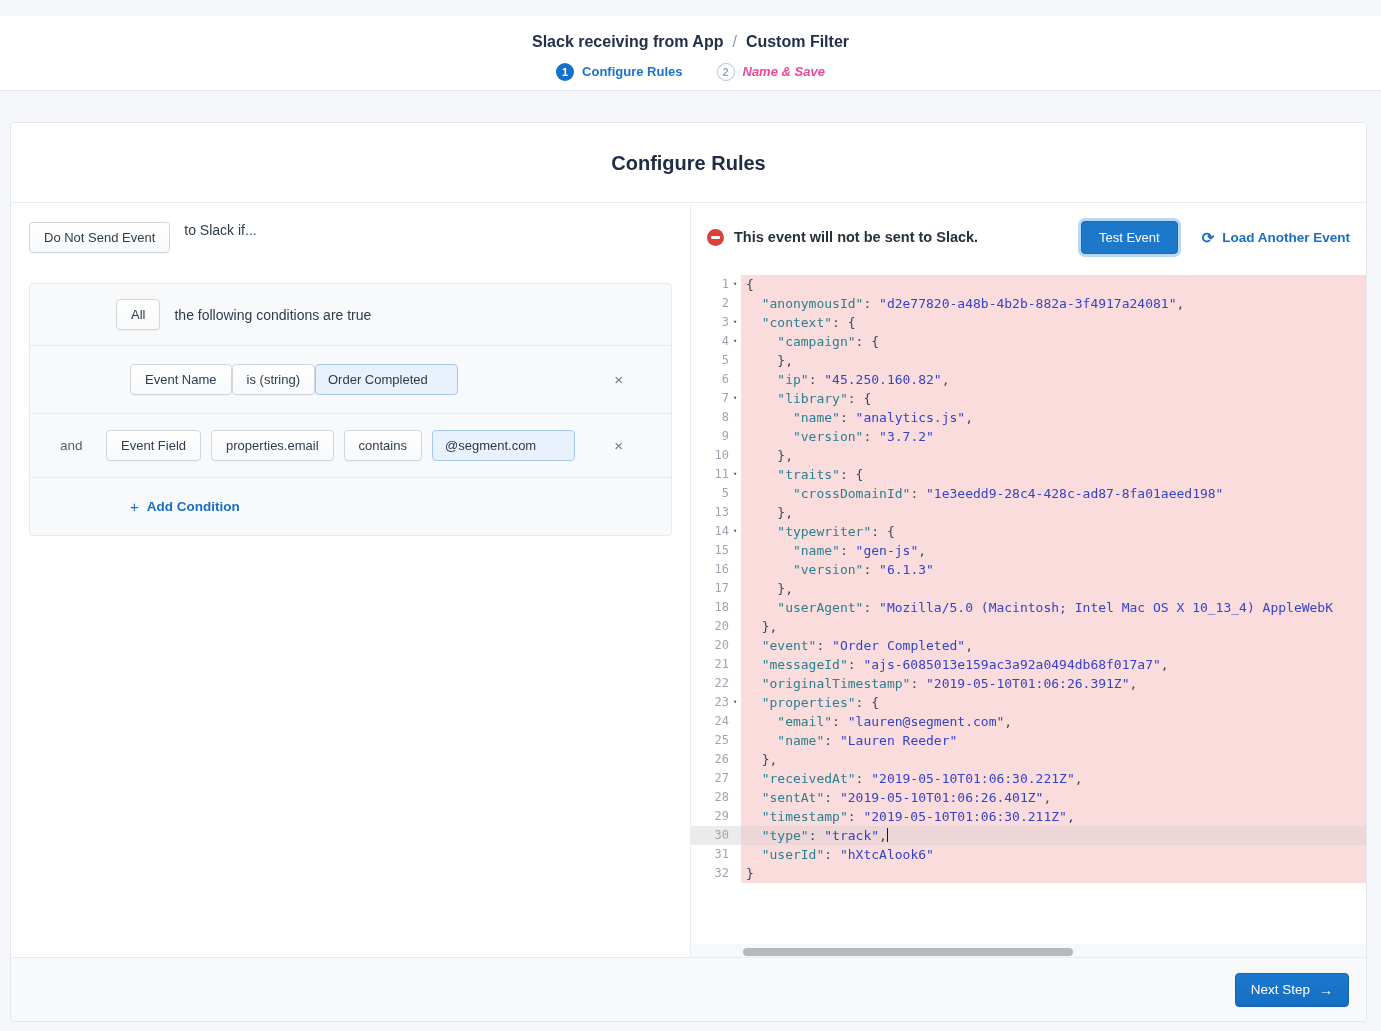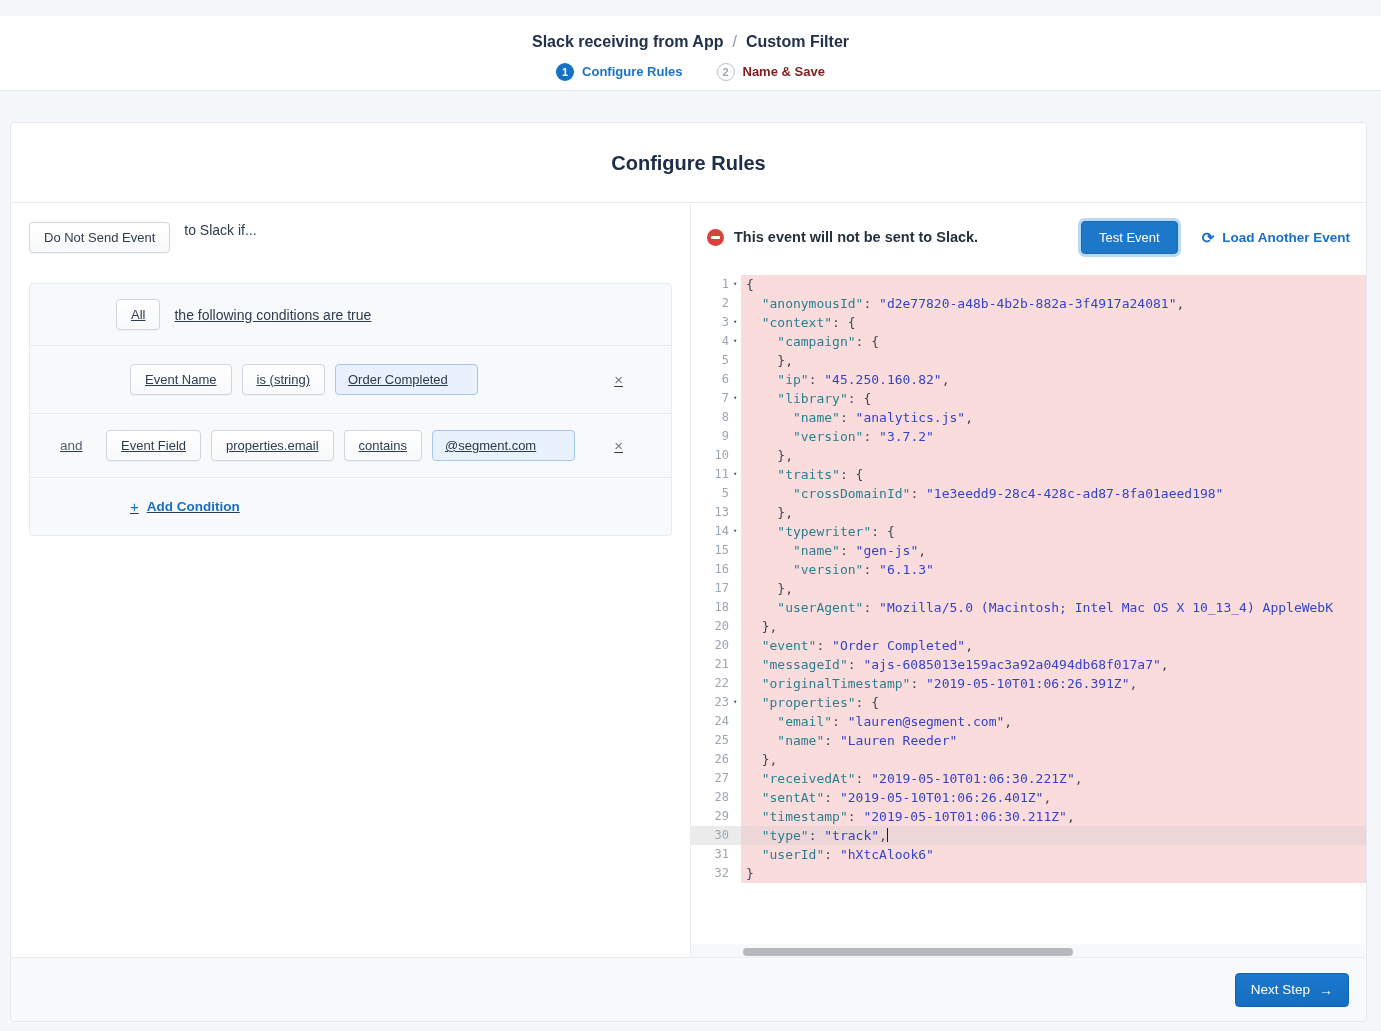--- a/index.html
+++ b/index.html
@@ -30,21 +30,21 @@
   .step { display:flex; align-items:center; gap:8px; cursor:default; }
   .step-circle {
     width:18px; height:18px; border-radius:50%;
     display:flex; align-items:center; justify-content:center;
     font-size:11px; font-weight:bold;
   }
   .step.active .step-circle { background:#1470c8; color:#fff; }
   .step.inactive .step-circle { background:#fff; border:1px solid #b9c2cc; color:#9ba6b2; }
   .step-label { font-size:13px; font-weight:bold; }
   .step.active .step-label { color:#1973c8; }
-  .step.inactive .step-label { color:#7f1d1d; }
+  .step.inactive .step-label { color:#ec4899;font-style:italic; }
 
   
   .card {
     position:absolute; left:10px; top:122px; width:1357px; height:900px;
     background:#fff; border:1px solid #e4e8ee; border-radius:4px;
   }
   .card-title {
     height:80px; line-height:80px; text-align:center;
     border-bottom:1px solid #e8ebef;
     font-size:20px; font-weight:600; color:#202e45;
@@ -61,27 +61,27 @@
     background:linear-gradient(#ffffff,#f8f9fa);
     border:1px solid #cfd6dd; border-radius:4px;
     padding:7px 14px; font-size:13px; color:#2e3c4e;
     box-shadow:0 1px 1px rgba(0,0,0,.04);
     cursor:pointer; white-space:nowrap;
   }
   .action-suffix { font-size:14px; color:#2e3c4e; }
 
   .cond-group {
     margin:30px 18px 17px; background:#f8f9fb;
-    border:1px solid #e7ebef; border-radius:4px;text-decoration:underline;
+    border:1px solid #e7ebef; border-radius:4px;
   }
   .cond-row { display:flex; align-items:center; border-bottom:1px solid #e7ebef; }
   .cond-row:last-child { border-bottom:none; }
   .row-match { padding:15px 16px 15px 86px; gap:14px; }
   .match-desc { font-size:14px; color:#2e3c4e;text-align:right; }
-  .row-cond1 { padding:18px 16px 18px 100px; gap:10px; }
+  .row-cond1 { padding:18px 16px 18px 100px; }
   .row-cond2 { padding:16px 16px 16px 30px; gap:10px; }
   .conj { font-size:13.5px; color:#55616e; width:28px; text-align:left; margin-right:8px; }
   .chip-input {
     background:#e9f1fc; border:1px solid #a5c7ee; border-radius:4px;
     padding:7px 12px; font-size:13px; color:#2b3a4a; width:143px;
     font-family:"Liberation Sans", sans-serif; outline:none;
   }
   .close-x {
     margin-left:auto; margin-right:32px;
     font-size:15px; color:#6f7a86; cursor:pointer; background:none; border:none;

